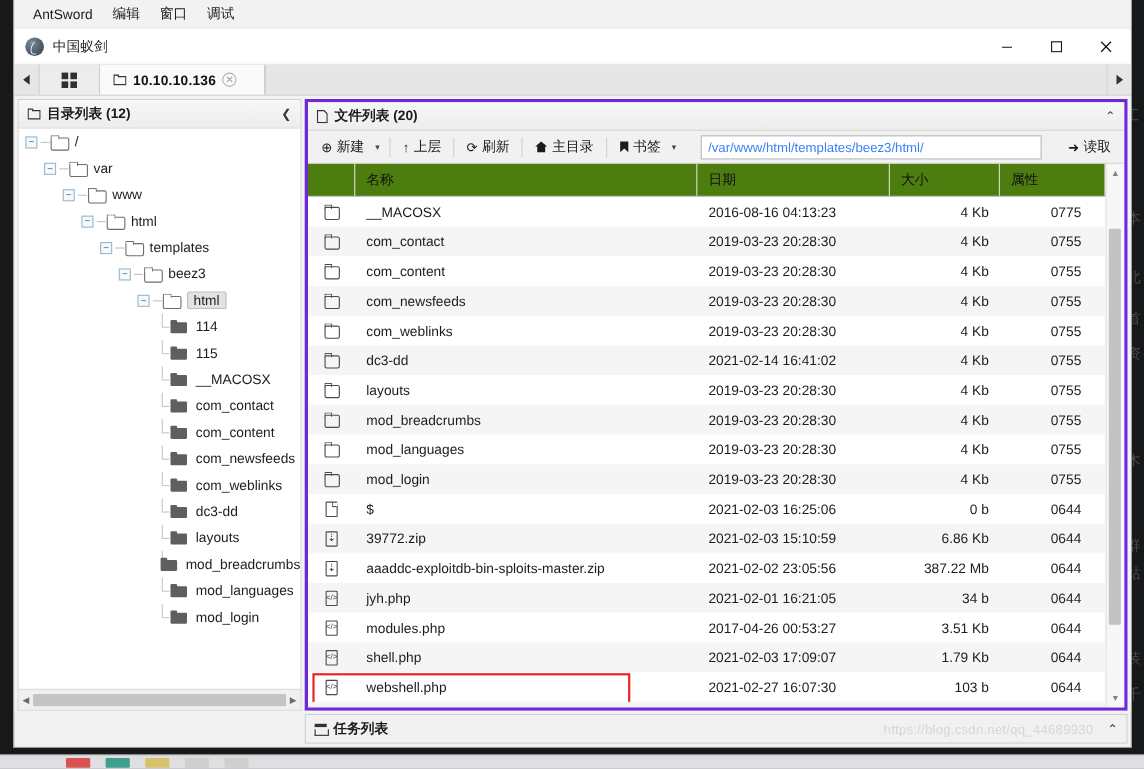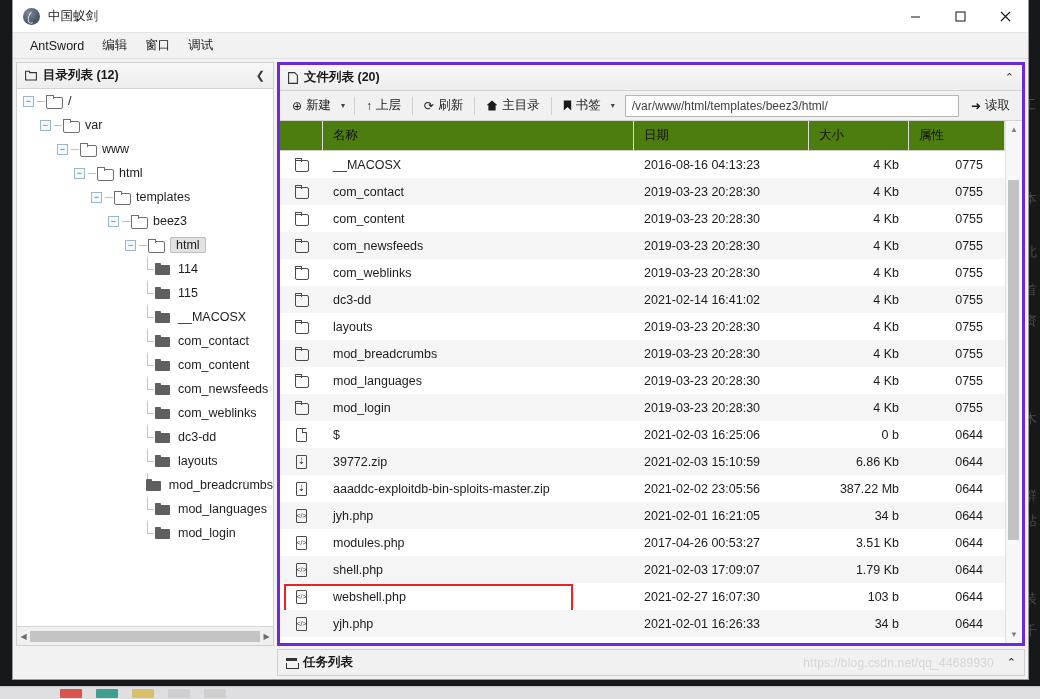--- a/index.html
+++ b/index.html
@@ -217,23 +217,23 @@
     display: flex; align-items: center; gap: 4px;
     height: 22px; padding: 0 8px;
     font-size: 12.5px; color: #1a1a1a; white-space: nowrap;
   }
   .tb-caret { font-size: 8px; color: #444; padding: 0 6px 0 2px; }
   .tb-sep { width: 1px; height: 18px; background: #d0d0d0; margin: 0 3px; }
   .tb-ico-glyph { font-size: 12px; color: #1a1a1a; }
   #path-input {
     flex: 1; min-width: 0; height: 22px;
     border: 1px solid #b5b5b5; background: #fff;
-    font-size: 12px; color: #404040; padding: 0 6px;
+    font-size: 12px; color: #3b82f6; padding: 0 6px;
     font-family: "Liberation Sans", sans-serif;
-    margin: 0 4px;
+    margin: 0 16px;
     outline: none;
   }
 
   
   #file-table-wrap { flex: 1; display: flex; min-height: 0; }
   #file-table-area { flex: 1; display: flex; flex-direction: column; min-width: 0; }
   .fl-head {
     height: 30px; min-height: 30px;
     background: #4d7c0f; border-bottom: 1px solid #cdcdcd;
     display: flex; align-items: center;
@@ -344,20 +344,27 @@
   <div class="wallpaper-ch" style="right:3px; top:281px;">首</div>
   <div class="wallpaper-ch" style="right:3px; top:312px;">资</div>
   <div class="wallpaper-ch" style="right:3px; top:410px;">木</div>
   <div class="wallpaper-ch" style="right:3px; top:487px;">群</div>
   <div class="wallpaper-ch" style="right:3px; top:512px;">站</div>
   <div class="wallpaper-ch" style="right:3px; top:590px;">装</div>
   <div class="wallpaper-ch" style="right:3px; top:622px;">千</div>
 
   <div id="window">
 
+    <div id="menubar">
+      <div class="menu-item">AntSword</div>
+      <div class="menu-item">编辑</div>
+      <div class="menu-item">窗口</div>
+      <div class="menu-item">调试</div>
+    </div>
+
     <div id="titlebar">
       <div id="app-logo"></div>
       <div id="app-title">中国蚁剑</div>
       <div id="winbtns">
         <div class="winbtn">
           <svg width="11" height="11" viewBox="0 0 11 11">
             <line x1="1" y1="6" x2="10" y2="6" stroke="#111" stroke-width="1"></line>
           </svg>
         </div>
         <div class="winbtn">
@@ -367,27 +374,48 @@
         </div>
         <div class="winbtn close">
           <svg width="11" height="11" viewBox="0 0 11 11">
             <line x1="1" y1="1" x2="10" y2="10" stroke="currentColor" stroke-width="1.1"></line>
             <line x1="10" y1="1" x2="1" y2="10" stroke="currentColor" stroke-width="1.1"></line>
           </svg>
         </div>
       </div>
     </div>
 
-    <div id="menubar">
-      <div class="menu-item">AntSword</div>
-      <div class="menu-item">编辑</div>
-      <div class="menu-item">窗口</div>
-      <div class="menu-item">调试</div>
+    <div id="tabbar">
+      <div id="tab-scroll-left">
+        <svg width="7" height="9" viewBox="0 0 7 9">
+            <polygon points="6,0 6,9 0,4.5" fill="#333"></polygon>
+          </svg>
+      </div>
+      <div id="tab-grid">
+        <span class="grid-glyph">
+            <i></i>
+            <i></i>
+            <i></i>
+            <i></i>
+          </span>
+      </div>
+      <div class="tab">
+        <svg width="12" height="11" viewBox="0 0 12 11">
+          <path d="M0.6,1.2 h4 v1.4 h6.8 v7.4 h-10.8 z" fill="none" stroke="#333" stroke-width="1.1"></path>
+        </svg>
+        <span class="tab-label">10.10.10.136</span>
+        <span class="tab-close">✕</span>
+      </div>
+      <div id="tabbar-filler"></div>
+      <div id="tab-scroll-right">
+        <svg width="7" height="9" viewBox="0 0 7 9">
+            <polygon points="1,0 1,9 7,4.5" fill="#333"></polygon>
+          </svg>
+      </div>
     </div>
-
 
     <div id="body">
 
       <div id="tree-panel">
         <div class="panel-head">
           <svg width="12" height="11" viewBox="0 0 12 11">
             <path d="M0.6,1.2 h4 v1.4 h6.8 v7.4 h-10.8 z" fill="none" stroke="#333" stroke-width="1.1"></path>
           </svg>
           <span>目录列表 (12)</span>
           <span class="collapse">❮</span>

